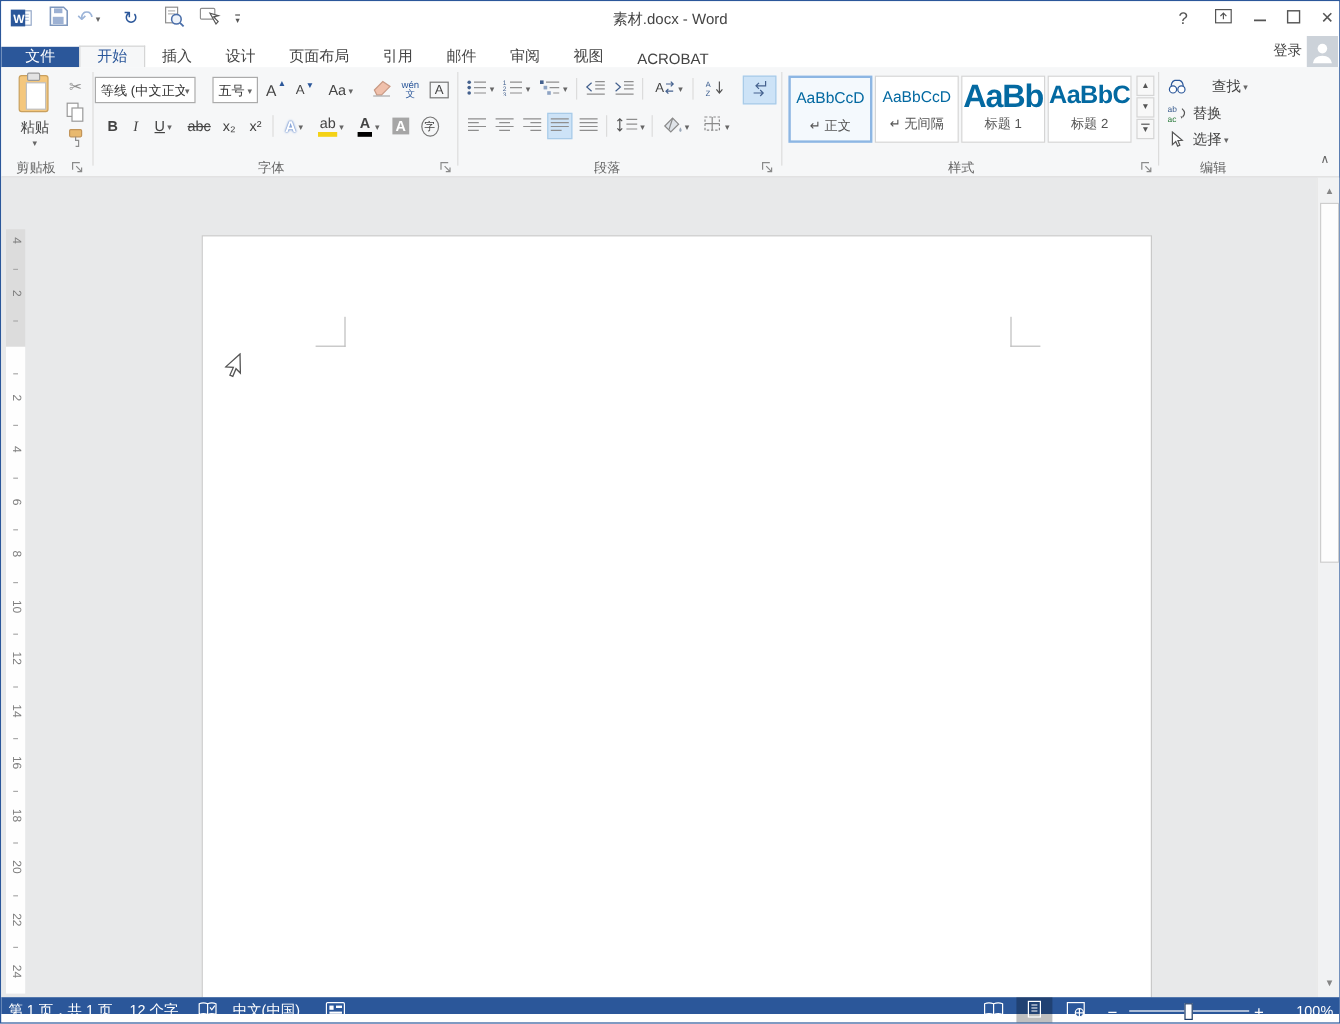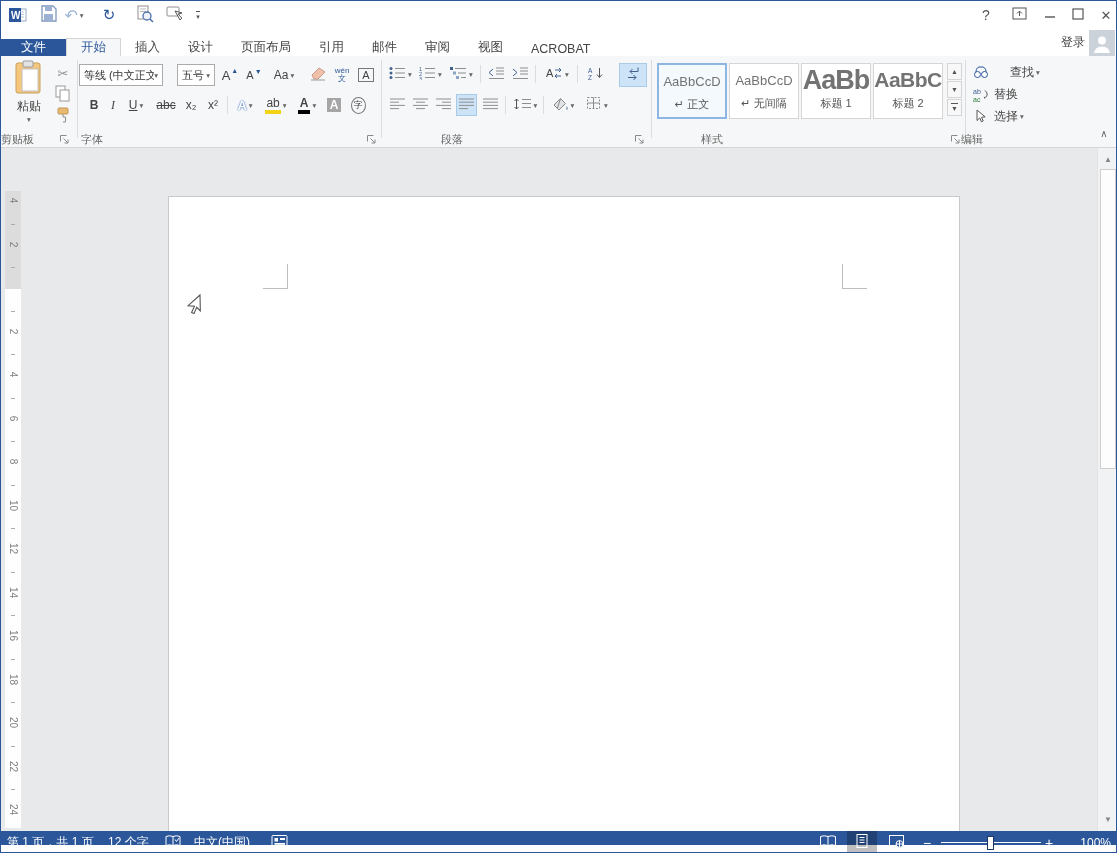--- a/index.html
+++ b/index.html
@@ -14,29 +14,29 @@
   
   #tabrow{left:0;top:28px;width:100%;height:27px;background:#fff;display:flex;align-items:flex-end}
   .tab{padding:0 14px;display:flex;align-items:center;font-size:12.5px;color:#444}
   .tab.file{background:#2b579a;color:#fff;padding:0 20px}
   .tab.active{background:#f6f7f8;border:1px solid #d5d5d5;border-bottom:none;color:#2b579a}
   #signin{top:33px;right:31px;font-size:12px;color:#444}
   #avatar{top:29px;right:1px;width:26px;height:26px;background:#ccd2d9;display:flex;align-items:flex-end;justify-content:center;overflow:hidden}
   
   #ribbon{left:0;top:55px;width:100%;height:92px;background:#f6f7f8;border-bottom:1px solid #d5d5d5;box-sizing:border-box}
   .sep{top:4px;width:1px;height:78px;background:#dcdcdc}
-  .grplabel{top:76px;font-size:11px;color:#666;text-align:left}
+  .grplabel{top:76px;font-size:11px;color:#666;text-align:center}
   .rbtn{display:flex;align-items:center;justify-content:center;color:#444;border:1px solid transparent;box-sizing:border-box}
   .rbtn.on{background:#cde3f7;border-color:#a9cbe8}
   .dd{font-size:7.5px;color:#666;margin-left:2px}
   .combo{background:#fff;border:1px solid #ababab;display:flex;align-items:center;font-size:11px;padding:0 4px;box-sizing:border-box;color:#333}
   .combo .dd{margin-left:auto}
   .card{top:7px;width:70px;height:56px;background:#fff;border:1px solid #d5d5d5;box-sizing:border-box;text-align:center;overflow:hidden;position:absolute}
   .card.sel{border:2px solid #8db6e3;background:#f4f9fd}
-  .cprev{height:32px;display:flex;align-items:center;justify-content:center;color:#737373;overflow:hidden;white-space:nowrap}
+  .cprev{height:32px;display:flex;align-items:center;justify-content:center;color:#0369a1;overflow:hidden;white-space:nowrap}
   .cname{font-size:11px;color:#555;white-space:nowrap}
   .sgbtn{left:0;width:15px;height:17px;background:#f8f8f8;border:1px solid #d5d5d5;box-sizing:border-box;
          display:flex;align-items:center;justify-content:center;font-size:7px;color:#555;position:absolute}
   .edrow{left:970px;height:20px;display:flex;align-items:center;font-size:12px;color:#444;position:absolute}
   
   #rulerzone{left:0;top:147px;width:1096px;height:39px}
   #hruler{position:absolute;left:167px;top:3px;width:792px;height:20px}
   .rulseg{position:absolute;top:0;height:20px}
   .rnum{position:absolute;top:3px;width:16px;text-align:center;font-size:10px;color:#7f7f7f}
   .rtick{position:absolute;top:8px;width:1px;height:4px;background:#ababab}
@@ -99,20 +99,21 @@
       </div>
     <div class="a qatbtn" style="left:162px;width:24px">
         <span><svg width="19" height="17">
             <rect x="1" y="2" width="12" height="9" rx="1" fill="#fff" stroke="#8f8f8f"></rect>
             <polygon points="9,6 14,15 15.8,13 12,9 16,8" fill="#fff" stroke="#555"></polygon>
           </svg></span>
       </div>
     <div class="a qatbtn" style="left:190px;width:14px">
         <span><span style="font-size:7px;color:#555;border-top:1px solid #555;padding-top:1px;line-height:6px">▾</span></span>
       </div>
+    <div class="a" id="title">素材.docx - Word</div>
     <div class="a winbtn" style="left:972px">
         <span style="font-size:14px;color:#555">?</span>
       </div>
     <div class="a winbtn" style="left:1006px">
         <span><svg width="16" height="14">
             <rect x="1" y="1" width="13" height="11" fill="none" stroke="#555"></rect>
             <path d="M7.5 9 V4.5 M5 6.5 L7.5 4 10 6.5" fill="none" stroke="#555"></path>
           </svg></span>
       </div>
     <div class="a winbtn" style="left:1036px">

